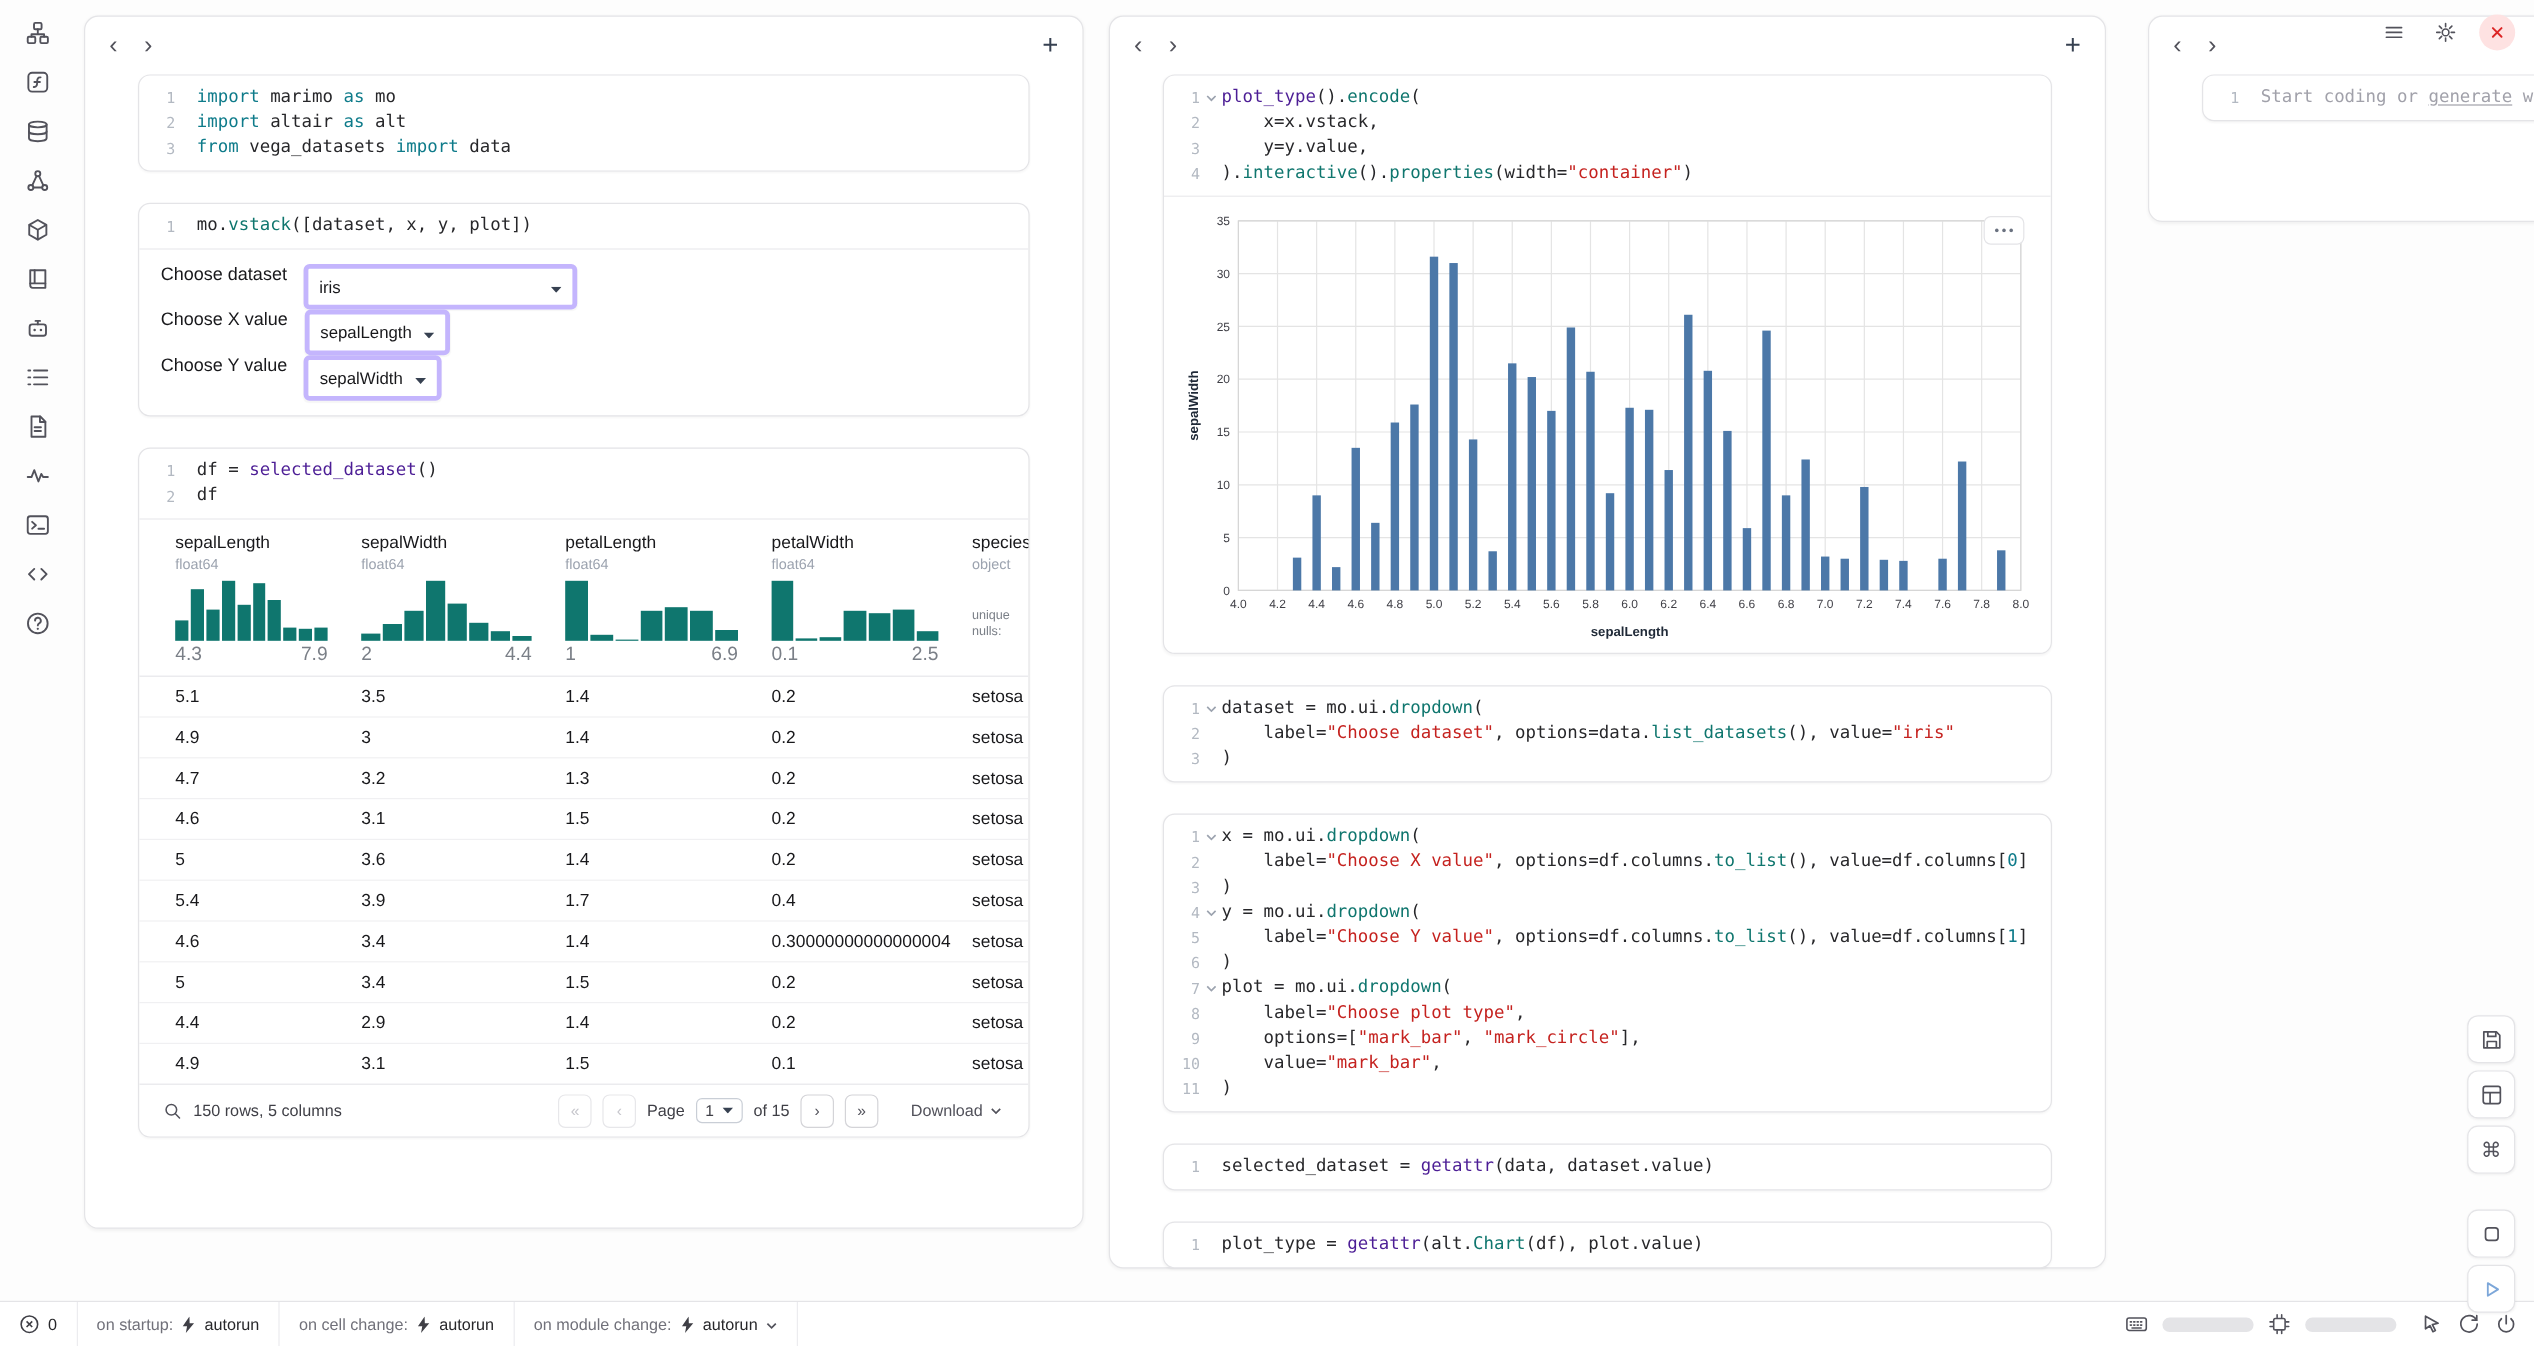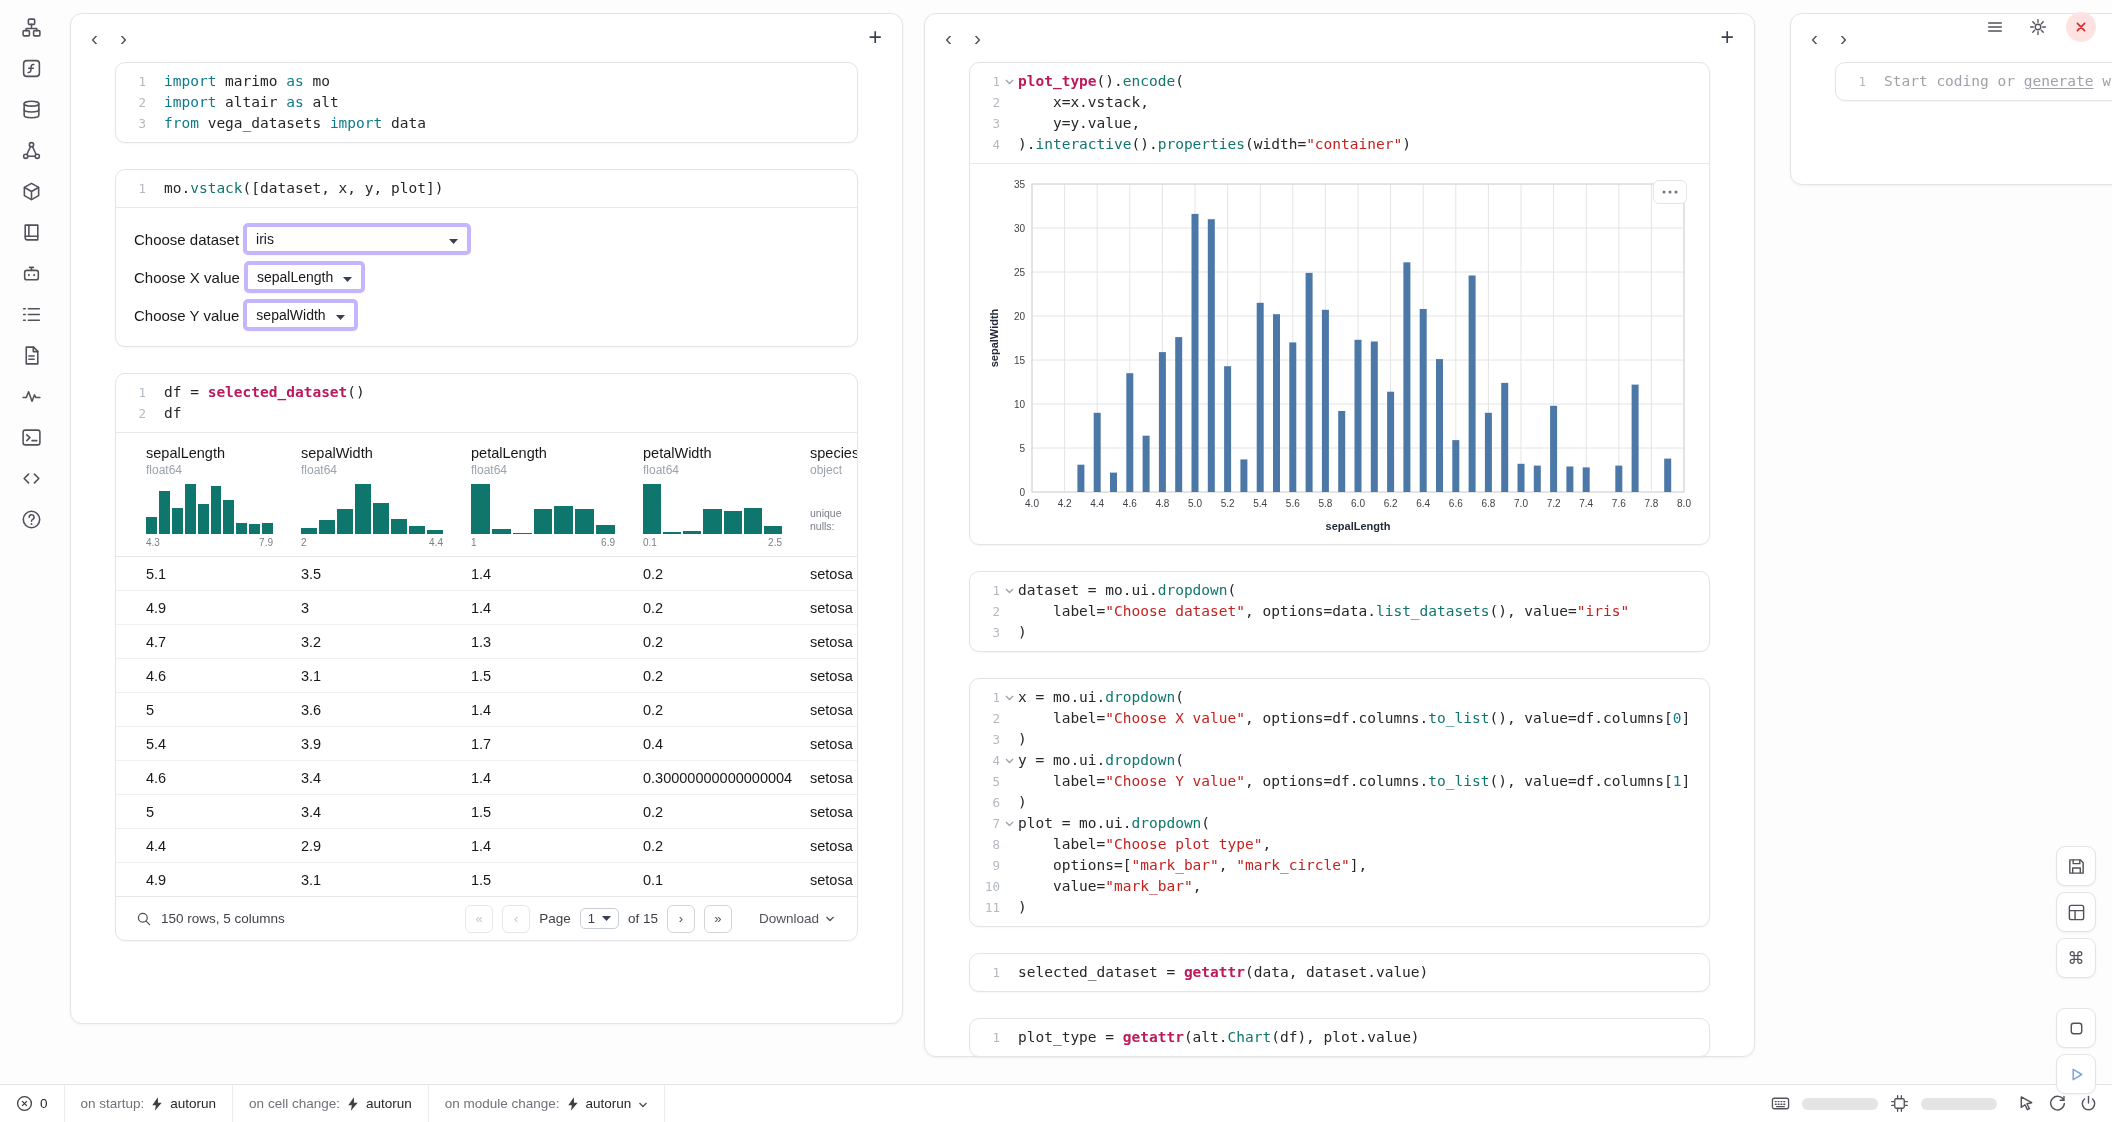--- a/index.html
+++ b/index.html
@@ -22,42 +22,42 @@
   .add-btn{margin-left:auto;font-size:23px;color:#374151;cursor:pointer;line-height:1;}
   .cells{padding:2px 44px 0 44px;display:flex;flex-direction:column;gap:26px;}
 
   
   .cell{border:1px solid #e4e4e7;border-radius:10px;background:#fff;overflow:hidden;box-shadow:0 1px 2px rgba(0,0,0,.04);}
   .code-area{padding:8px 6px 8px 0;}
   .code-line{display:flex;font-family:"DejaVu Sans Mono","Liberation Mono",monospace;font-size:14.5px;line-height:20px;white-space:pre;}
   .ln{width:30px;text-align:right;color:#b3b9c2;flex:none;font-size:12.5px;padding-top:1px;}
   .fold{width:18px;flex:none;display:flex;align-items:center;justify-content:center;}
   .src{color:#27272a;}
-  .tk-kw{color:#0e7b8a;} .tk-str{color:#c5221f;} .tk-meth{color:#0f766e;} .tk-fn{color:#be185d;font-weight:bold;} .tk-num{color:#0e7b8a;}
+  .tk-kw{color:#0e7b8a;} .tk-str{color:#c5221f;} .tk-meth{color:#0f766e;} .tk-fn{color:#4c1d95;} .tk-num{color:#0e7b8a;}
   .cell-divider{height:1px;background:#eaeaed;}
 
   
   .cell-output{padding:12px 18px;}
-  .ctl-row{display:flex;align-items:center;height:38px;gap:4px;}
+  .ctl-row{display:flex;height:38px;gap:14px;}
   .ctl-label{font-size:15px;color:#18181b;}
   .select{display:inline-flex;align-items:center;gap:10px;border:4px solid #c4b5fd;border-radius:5px;background:#fff;padding:4px 9px;font-size:14px;color:#18181b;box-shadow:0 1px 1px rgba(0,0,0,.04);cursor:pointer;}
   .select-wide{width:228px;justify-content:space-between;box-sizing:border-box;}
 
   
   .chart-wrap{position:relative;padding:8px 16px 6px;}
   .chart-actions{position:absolute;top:16px;right:22px;width:32px;height:22px;border:1px solid #e4e4e7;border-radius:6px;background:#fff;display:flex;align-items:center;justify-content:center;cursor:pointer;}
 
   
   .dtable{--cols:155px 170px 172px 167px 160px;font-size:14.5px;}
   .dt-head{display:grid;grid-template-columns:var(--cols);padding:12px 0 8px 30px;border-bottom:1px solid #e7e7ea;}
   .dt-name{font-weight:500;color:#18181b;}
   .dt-type{font-size:12px;color:#9ca3af;margin-top:2px;}
   .dt-hist{display:flex;align-items:flex-end;gap:2px;height:50px;margin-top:7px;width:calc(100% - 28px);}
   .dt-hist .hb{flex:1;background:#0f766e;}
-  .dt-range{display:flex;justify-content:space-between;width:calc(100% - 28px);font-size:10px;color:#7a7f87;margin-top:3px;}
+  .dt-range{display:flex;justify-content:space-between;width:calc(100% - 28px);font-size:16px;color:#7a7f87;margin-top:3px;}
   .dt-meta{font-size:10.5px;color:#7a7f87;margin-top:30px;line-height:13px;}
   .dt-row{display:grid;grid-template-columns:var(--cols);height:33px;align-items:center;border-bottom:1px solid #f0f0f2;padding-left:30px;color:#18181b;}
   .dt-row:last-child{border-bottom:none;}
   .dt-foot{display:flex;align-items:center;height:43px;border-top:1px solid #e7e7ea;padding:0 22px 0 20px;font-size:13.5px;color:#3f3f46;gap:9px;}
   .pg-btn{width:26px;height:26px;border:1px solid #d4d4d8;border-radius:6px;display:flex;align-items:center;justify-content:center;font-size:13px;color:#52525b;background:#fff;cursor:pointer;}
   .pg-btn.disabled{color:#c6c6cc;border-color:#e7e7ea;}
   .pg-select{display:inline-flex;align-items:center;gap:7px;border:1px solid #c9ced6;border-radius:5px;padding:2px 7px;font-size:13px;background:#fff;cursor:pointer;}
   .download{display:flex;align-items:center;gap:6px;color:#52525b;cursor:pointer;margin-left:18px;}
   .spacer{flex:1;}
 

